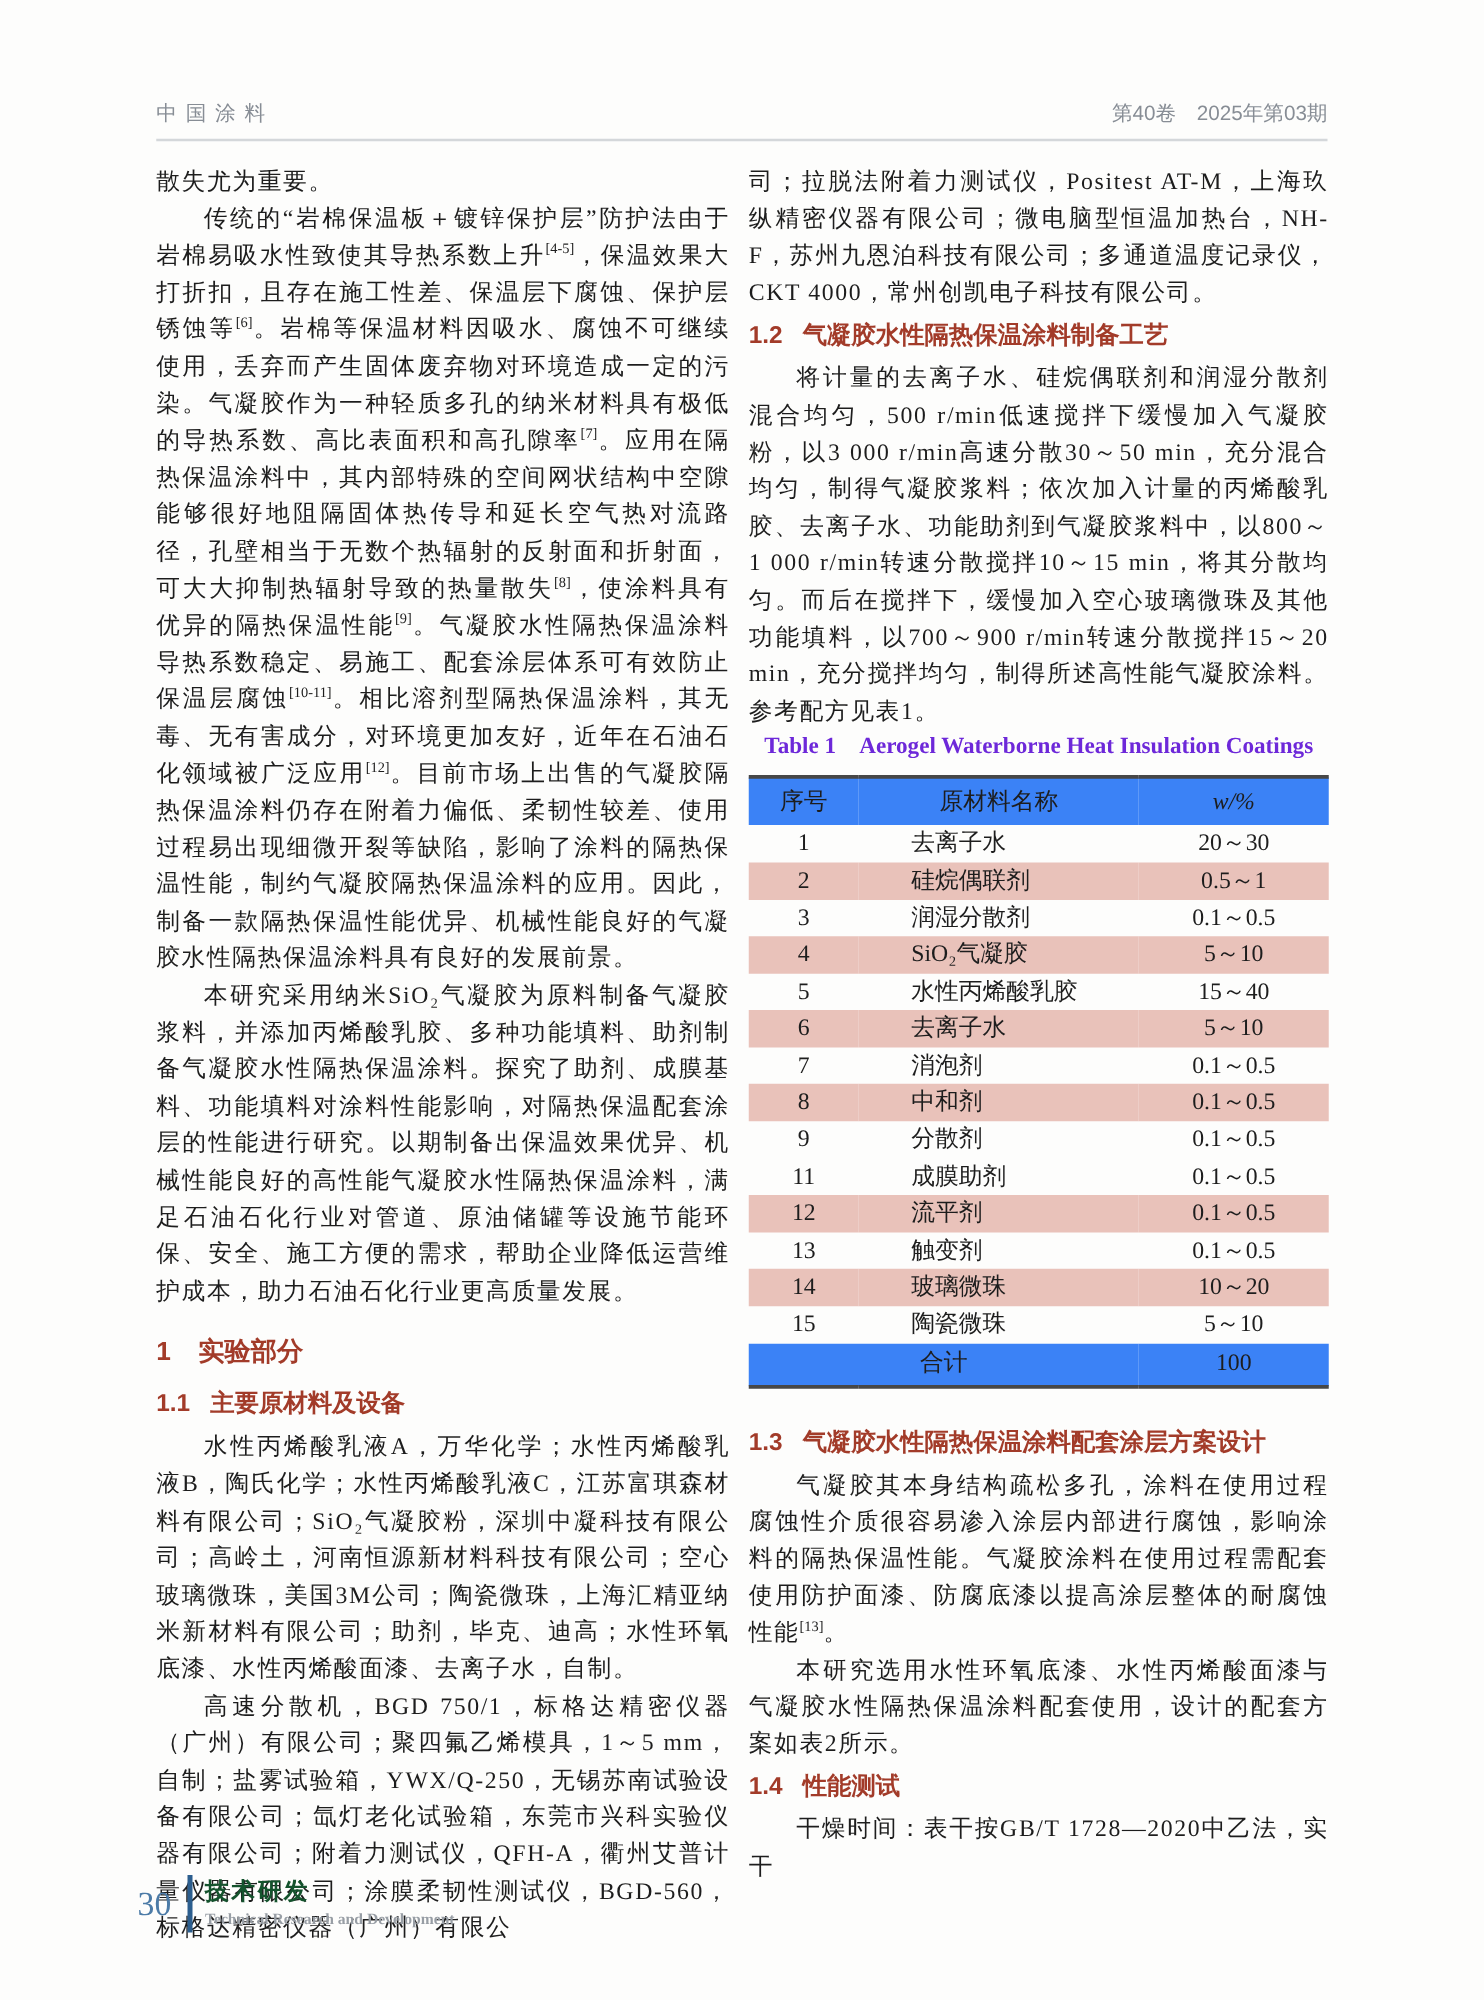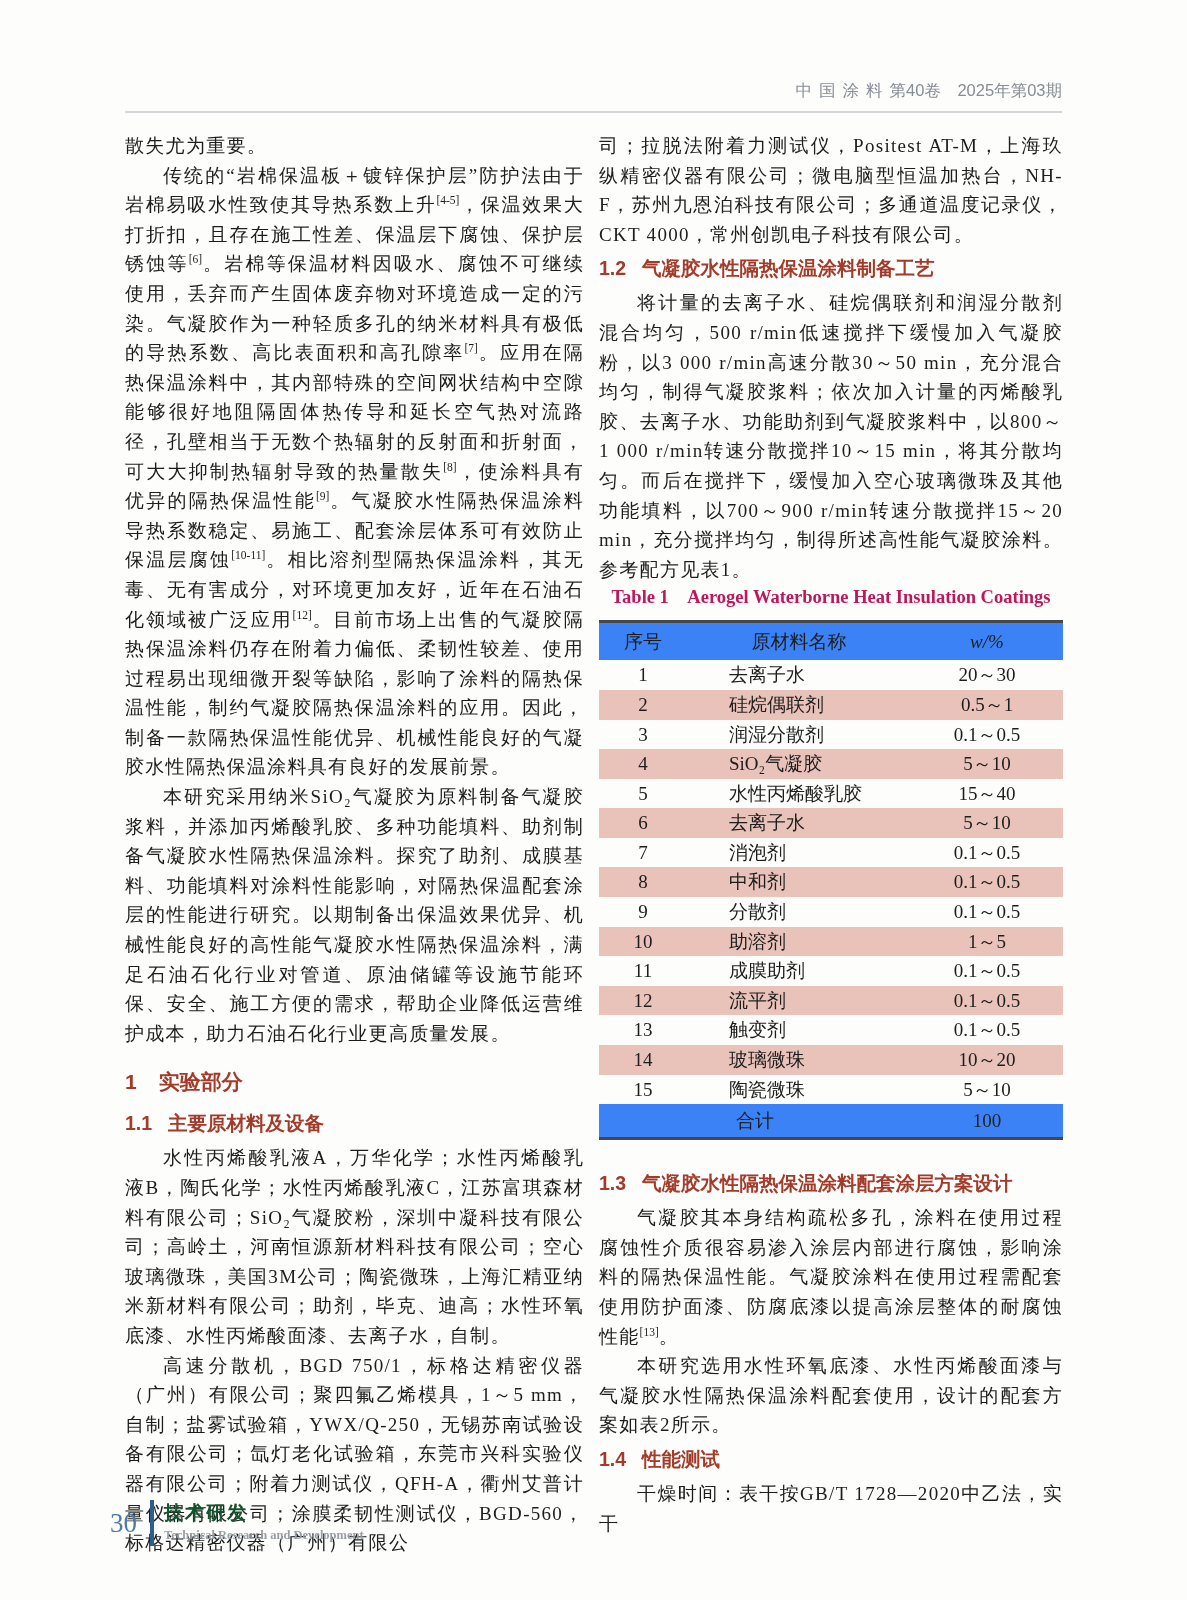--- a/index.html
+++ b/index.html
@@ -5,21 +5,21 @@
   html,body{margin:0;padding:0;}
   body{
     width:1187px;height:1600px;position:relative;
     background:#fdfdfc;color:#1d1d1d;
     font-family:"Liberation Serif","DejaVu Serif",serif;
     overflow:hidden;
   }
   
   .page-header{
     position:absolute;left:125px;top:80px;width:937px;
-    display:flex;justify-content:flex-end;align-items:flex-end;
+    display:flex;justify-content:space-between;align-items:flex-end;
     color:#878d95;font-size:16.5px;
     font-family:"Liberation Sans","DejaVu Sans",sans-serif;
     padding-bottom:9px;border-bottom:2px solid #d4d7da;
   }
   .journal-name{letter-spacing:7px;}
   
   .col{position:absolute;top:131px;font-size:19px;line-height:29.6px;text-align:justify;}
   .col-left{left:125px;width:459px;}
   .col-right{left:599px;width:464px;}
   .col p{margin:0;text-indent:2em;letter-spacing:1.3px;}
@@ -39,21 +39,21 @@
   }
   .h-sub .hnum{margin-right:16px;}
   
   .tbl-title-zh{
     margin-top:27px;text-align:center;color:#141414;
     font-family:"Liberation Sans","DejaVu Sans",sans-serif;
     font-weight:bold;font-size:19px;line-height:28px;
   }
   .tbl-title-en{
     text-align:center;font-weight:bold;font-size:18.5px;line-height:27px;
-    font-family:"Liberation Serif","DejaVu Serif",serif;color:#be185d;
+    font-family:"Liberation Serif","DejaVu Serif",serif;color:#6d28d9;
   }
   table.t1{
     width:100%;border-collapse:collapse;margin-top:9px;
     border-top:3px solid #474747;border-bottom:3px solid #474747;
     font-size:19px;
   }
   .t1 th{font-weight:normal;height:37px;background:#3b82f6;padding:0;}
   .t1 td{height:29.5px;padding:0;}
   .t1 .c-no{width:88px;text-align:center;}
   .t1 .c-name{text-align:left;padding-left:42px;}
@@ -151,25 +151,20 @@
       <tr class="alt">
           <td class="c-no">8</td>
           <td class="c-name">中和剂</td>
           <td class="c-w">0.1～0.5</td>
         </tr>
       <tr>
           <td class="c-no">9</td>
           <td class="c-name">分散剂</td>
           <td class="c-w">0.1～0.5</td>
         </tr>
-      <tr class="alt">
-          <td class="c-no">10</td>
-          <td class="c-name">助溶剂</td>
-          <td class="c-w">1～5</td>
-        </tr>
       <tr>
           <td class="c-no">11</td>
           <td class="c-name">成膜助剂</td>
           <td class="c-w">0.1～0.5</td>
         </tr>
       <tr class="alt">
           <td class="c-no">12</td>
           <td class="c-name">流平剂</td>
           <td class="c-w">0.1～0.5</td>
         </tr>

